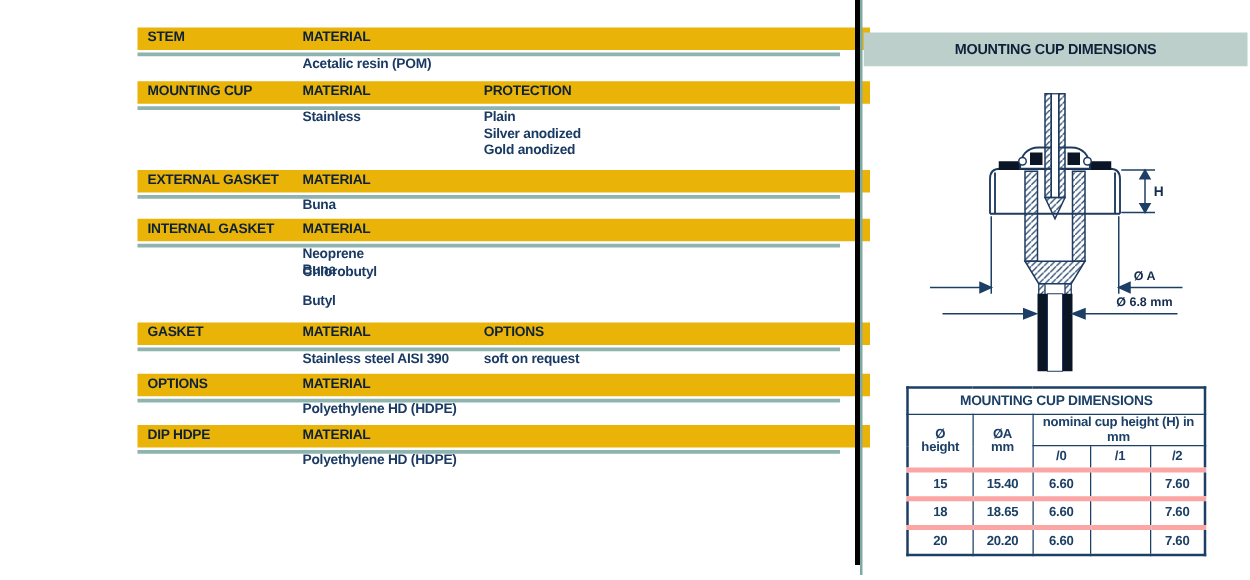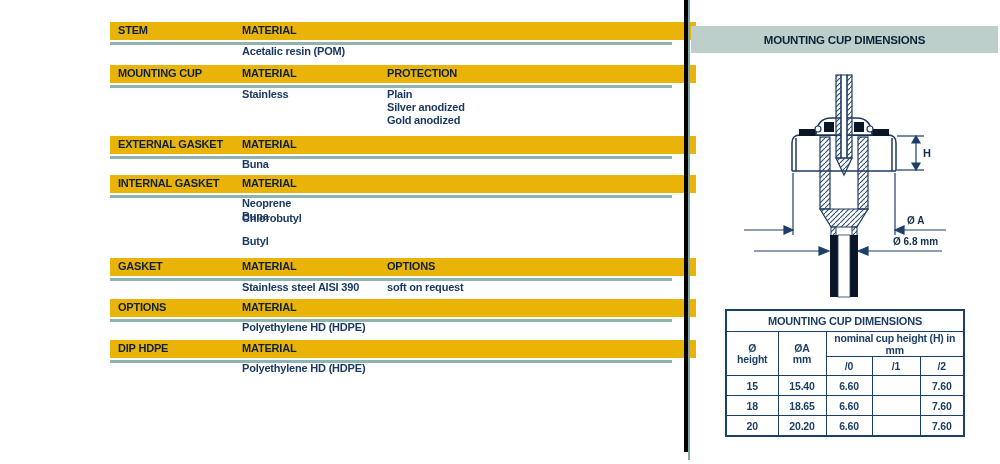--- a/index.html
+++ b/index.html
@@ -36,21 +36,21 @@
   .dim-table{
     position:absolute;left:725px;top:309px;width:238px;
     border-collapse:collapse;table-layout:fixed;
     font-size:10.5px;font-weight:bold;color:#1c3f66;letter-spacing:-0.2px;
   }
   .dim-table td{border:1px solid #1c3f66;text-align:center;vertical-align:middle;padding:0;}
   .dim-table{border:2px solid #1c3f66;}
   .dim-table .title-cell{height:20px;font-size:11px;}
   .dim-table .hdr{height:20px;}
   .dim-table .sub{height:19px;}
-  .dim-table .data td{height:19px;border-top:1px solid #fca5a5;}
+  .dim-table .data td{height:19px;border-top:4px solid #fca5a5;}
   .dim-table .small2{line-height:11px;}
 </style>
 </head>
 <body>
 
 <div id="screen">
 
   <div class="section" style="top:22px">
     <div class="band">
       <span class="s-label">STEM</span>

